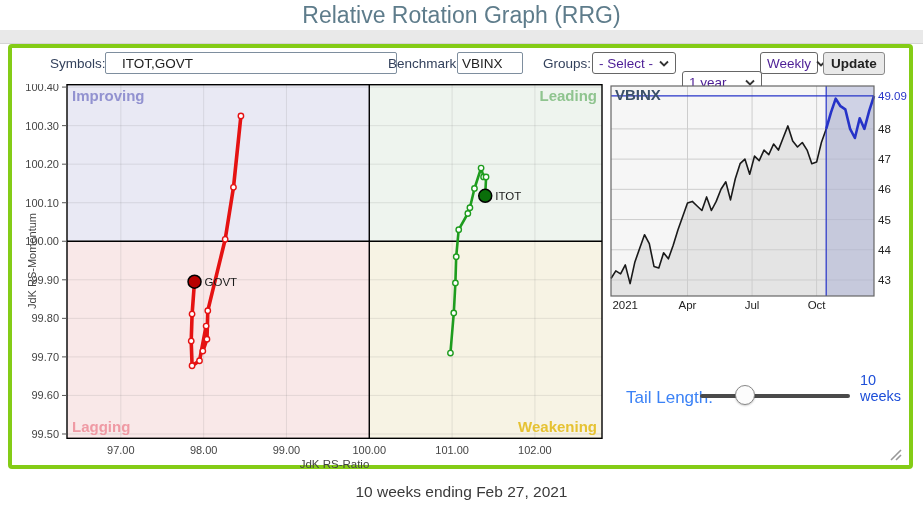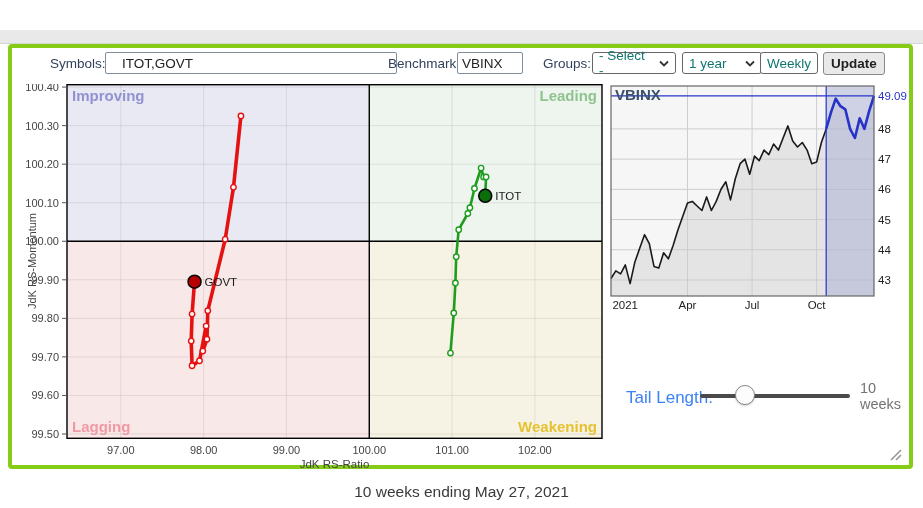--- a/index.html
+++ b/index.html
@@ -7,43 +7,44 @@
   .app-title{position:absolute;top:0;left:0;right:0;height:30px;text-align:center;font-size:23px;color:#5e7c8b;line-height:31px;}
   .gray-strip{position:absolute;top:30px;left:0;right:0;height:13px;background:#e9e9e9;border-bottom:1px solid #d5d5d5;}
   .panel{position:absolute;left:8px;top:44px;width:905px;height:425px;background:#fff;border:4px solid #84cc16;border-radius:4px;box-sizing:border-box;}
   .ctl-label{position:absolute;top:8px;font-size:13.5px;color:#33415c;}
   .lbl-symbols{left:38px;}
   .lbl-benchmark{left:376px;}
   .lbl-groups{left:531px;}
   .ctl-input{position:absolute;top:4px;height:20px;border:1px solid #7e8e9e;font-size:13.5px;padding:0 4px;font-family:inherit;color:#222;border-radius:2px;box-sizing:content-box;background:#fff;}
   .input-symbols{left:93px;width:270px;padding-left:16px;}
   .input-benchmark{left:445px;width:56px;}
-  .select{position:absolute;top:4px;height:22px;border:1px solid #666;border-radius:3px;background:#fff;display:flex;align-items:center;justify-content:space-between;padding:0 6px;font-size:13.5px;color:#0f766e;box-sizing:border-box;cursor:default;gap:8px;}
+  .select{position:absolute;top:4px;height:22px;border:1px solid #666;border-radius:3px;background:#fff;display:flex;align-items:center;justify-content:space-between;padding:0 6px;font-size:13.5px;color:#4c1d95;box-sizing:border-box;cursor:default;}
   .sel-groups{left:580px;width:84px;}
-  .sel-period{left:670px;width:80px;}
+  .sel-period{left:670px;width:80px;margin-top:19px;}
   .sel-freq{left:748px;width:58px;}
   .chev{width:10px;height:7px;margin-left:5px;flex:none;}
   .update-btn{position:absolute;left:811px;top:4px;width:62px;height:23px;background:#e9e9e9;border:1px solid #8a8a8a;border-radius:3px;font-size:13.5px;color:#222;font-family:inherit;font-weight:bold;}
   .rrg-ylabel{position:absolute;left:-59px;top:206px;width:160px;height:14px;text-align:center;transform:rotate(-90deg);font-size:11px;color:#444;}
   #rrg-svg{position:absolute;left:0;top:36px;}
   #mini-svg{position:absolute;left:595px;top:36px;}
   .tail-label{position:absolute;left:614px;top:340px;font-size:17px;color:#3b82f6;}
   .slider-track{position:absolute;left:688px;top:346px;width:150px;height:4px;background:#4a4a4a;border-radius:2px;}
   .slider-thumb{position:absolute;left:723px;top:337px;width:20px;height:20px;background:#fcfcfc;border:1px solid #888;border-radius:50%;box-shadow:0 1px 2px rgba(0,0,0,0.2);box-sizing:border-box;}
-  .tail-value{position:absolute;left:848px;top:332px;font-size:14.5px;color:#737373;}
+  .tail-value{position:absolute;left:848px;top:324px;font-size:14.5px;color:#1d4ed8;}
   .btn-row{position:absolute;left:619px;top:372px;display:flex;gap:7px;}
   .pill{height:23px;border:1.5px solid #4a4a4a;border-radius:11px;background:#fff;font-size:14px;color:#222;font-family:inherit;padding:0;line-height:19px;}
   .b-animate{width:64px;} .b-plus{width:38px;} .b-minus{width:38px;} .b-fit{width:38px;} .b-ctr{width:36px;} .b-max{width:33px;}
   .resize-handle{position:absolute;right:6px;bottom:3px;}
   .footer-note{position:absolute;top:483px;left:0;right:0;text-align:center;font-size:15.5px;color:#3a3a3a;}
 </style>
 </head>
 <body>
 
 <div class="page">
+  <div class="app-title">Relative Rotation Graph (RRG)</div>
   <div class="gray-strip"></div>
 
   <div class="panel">
 
     <span class="ctl-label lbl-symbols">Symbols:</span>
     <input type="text" class="ctl-input input-symbols" value="ITOT,GOVT" style="">
 
     <span class="ctl-label lbl-benchmark">Benchmark:</span>
     <input type="text" class="ctl-input input-benchmark" value="VBINX" style="">
 
@@ -194,14 +195,14 @@
     <div class="slider-track"></div>
     <div class="slider-thumb"></div>
     <span class="tail-value">10 weeks</span>
 
 
     <svg class="resize-handle" width="16" height="16">
       <path d="M4 14 L14 4 M9 14 L14 9" stroke="#999" stroke-width="1.6" fill="none"></path>
     </svg>
   </div>
 
-  <div class="footer-note">10 weeks ending May 27, 2021</div>
+  <div class="footer-note">10 weeks ending Feb 27, 2021</div>
 </div>
 
 </body></html>

